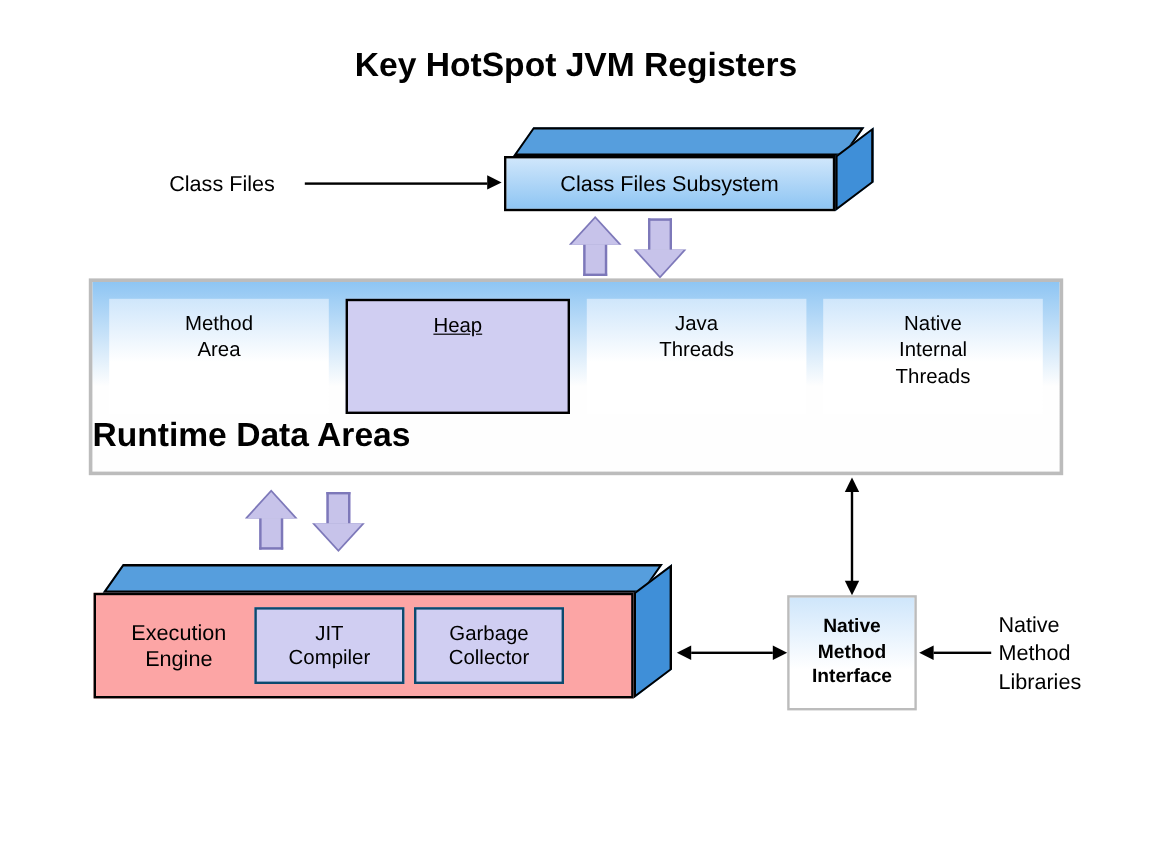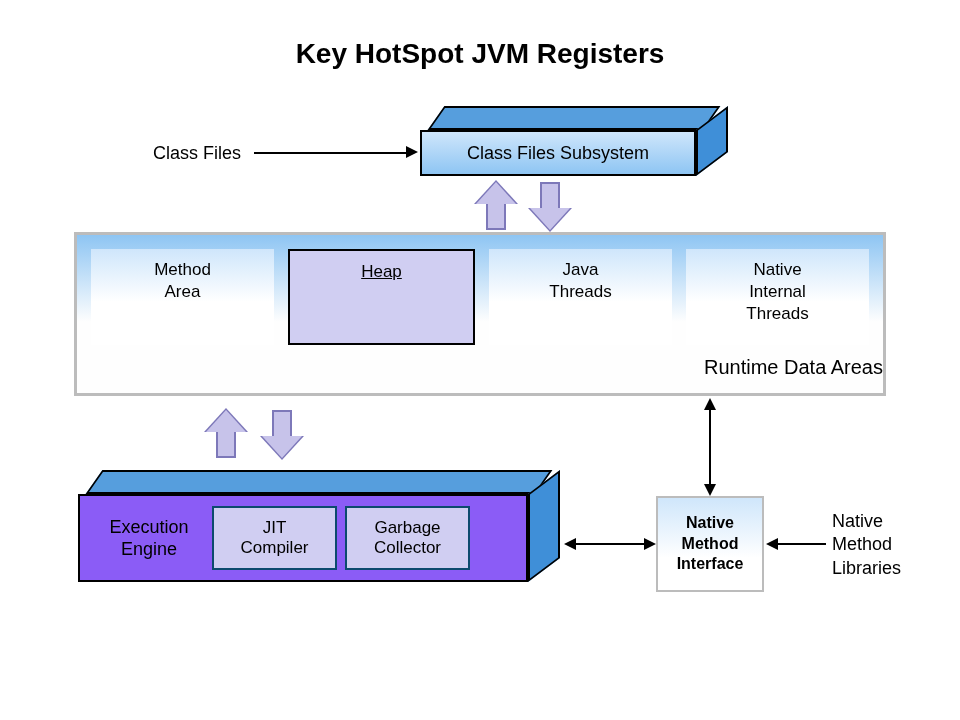--- a/index.html
+++ b/index.html
@@ -54,21 +54,21 @@
   }
   .classloader .side {
     width: 32px; height: 46px;
     left: 276px; top: -12px;
     transform: skewY(-37deg);
     background: #3f8fd8;
   }
   
   .execengine .front {
     width: 450px; height: 88px;
-    background: #8b5cf6;
+    background: #fca5a5;
     justify-content: flex-start;
     padding-left: 14px;
   }
   .execengine .top {
     width: 450px; height: 24px;
     left: 16px; top: -24px;
     transform: skewX(-35deg);
     background: #569edd;
   }
   .execengine .side {
@@ -117,23 +117,23 @@
   }
   .rda-inner .cell.heap {
     background: #d0cef2;
     border: 2px solid #000;
     text-decoration: underline;
   }
   .rda-title {
     position: absolute;
     left: 0; right: 0;
     bottom: 14px;
-    text-align: right;
-    font-size: 20px;
-    font-weight: normal;
+    text-align: left;
+    font-size: 28px;
+    font-weight: bold;
   }
   
   .nmi {
     position: absolute;
     border: 2px solid #bcbcbc;
     width: 108px; height: 96px;
     background: linear-gradient(#cfe6fb, #ffffff 65%);
     display: flex;
     align-items: center;
     justify-content: center;
@@ -191,21 +191,21 @@
   .blockarrow.down .shaft { top: 0; height: 26px; border-bottom: none; }
   .blockarrow.down .head  { bottom: 0; border-top: 22px solid #c7c3ea; }
   .blockarrow.down .headborder { position:absolute; bottom:-2px; left:-2px; width:0;height:0;
     border-left:22px solid transparent;border-right:22px solid transparent;border-top:24px solid #7d78b9; z-index:-1;}
 </style>
 </head>
 <body>
 
 <div class="title">Key HotSpot JVM Registers</div>
 
-<div class="plain-label" style="left:153px; top:142px;">Class Files</div>
+<div class="plain-label" style="left:141px; top:142px;">Class Files</div>
 
 <div class="hline" style="left:254px; top:152px; width:152px;"></div>
 <div class="arr-r" style="left:406px; top:146px;"></div>
 
 <div class="box3d classloader" style="left:420px; top:130px;">
   <div class="top"></div>
   <div class="side"></div>
   <div class="front">
     <span>Class Files Subsystem</span>
   </div>

